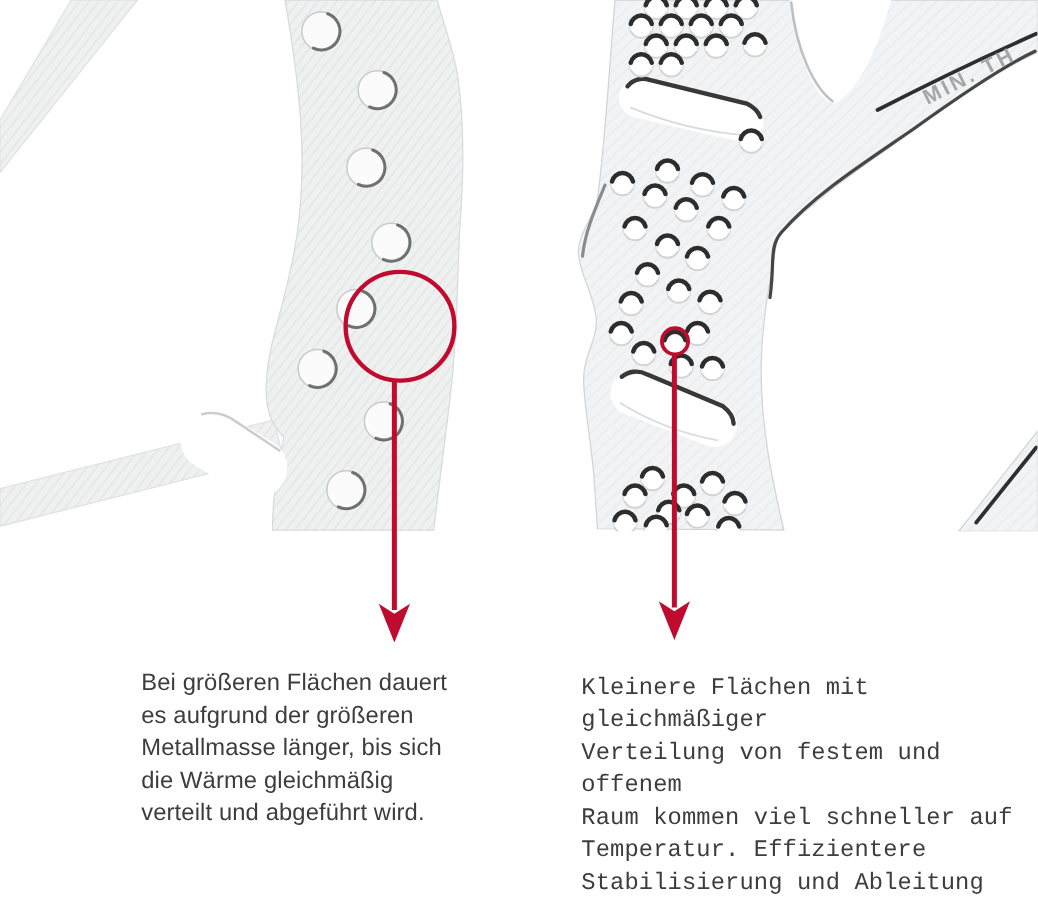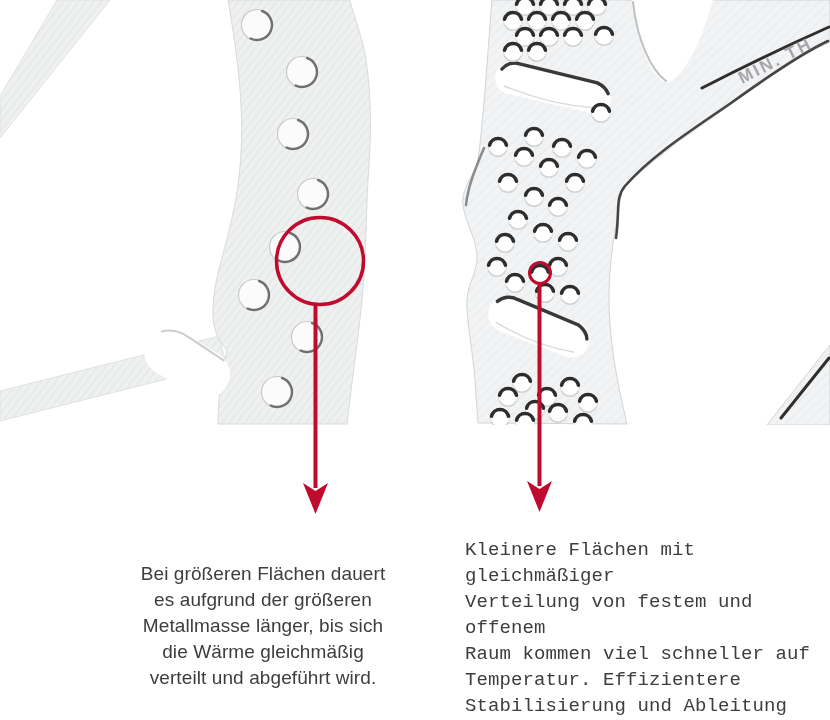--- a/index.html
+++ b/index.html
@@ -1,21 +1,21 @@
 <!DOCTYPE html>
 <html><head>
 <meta charset="utf-8">
 <style>
   html,body{margin:0;padding:0;}
   body{font-family:"Liberation Sans", sans-serif;}
   .page{position:relative;width:830px;height:720px;background:#ffffff;overflow:hidden;}
   .illustration{position:absolute;left:0;top:0;}
   .caption{position:absolute;font-size:19px;line-height:26px;letter-spacing:0.1px;
            color:#3d3d3e;white-space:pre-line;font-weight:400;}
-  .caption-left{left:113px;top:561px;width:300px;text-align:center;}
+  .caption-left{left:113px;top:534px;width:300px;}
   .caption-right{left:465px;top:537px;width:360px;font-family:Liberation Mono, monospace;}
   svg text.engrave{font-family:"Liberation Sans",sans-serif;font-weight:bold;}
 </style>
 </head>
 <body>
 
 <div class="page">
 
   <svg class="illustration" width="830" height="540" viewBox="0 0 830 540" xmlns="http://www.w3.org/2000/svg">
     <defs>

